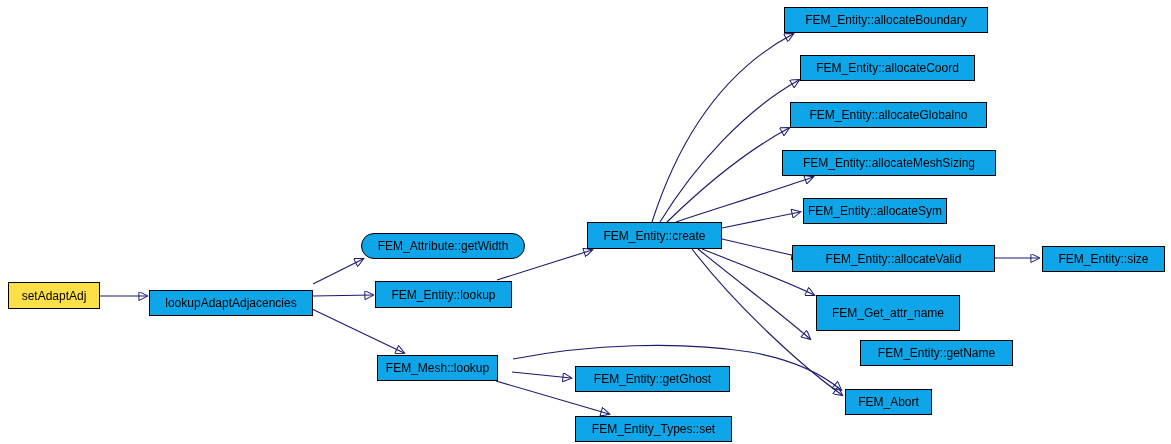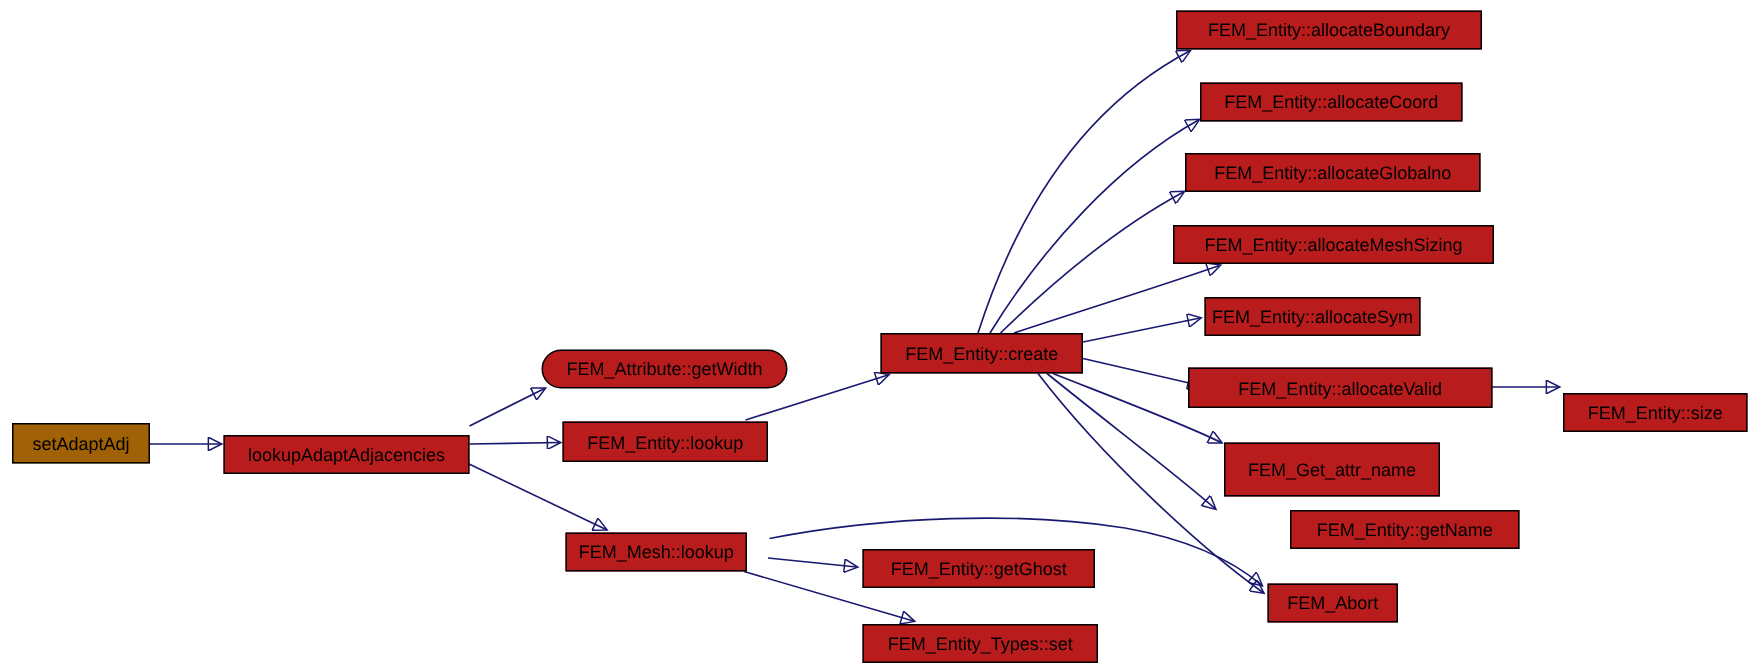--- a/index.html
+++ b/index.html
@@ -26,30 +26,30 @@
     stroke: #191970;
     stroke-width: 1.1;
     fill: none;
   }
   .node {
     position: absolute;
     box-sizing: border-box;
     display: flex;
     align-items: center;
     justify-content: center;
-    background: #b91c1c;
+    background: #0ea5e9;
     border: 1px solid #000000;
     color: #000000;
     font-size: 12px;
     line-height: 1;
     white-space: nowrap;
     cursor: pointer;
   }
   .node.highlight {
-    background: #a16207;
+    background: #fde047;
     cursor: default;
   }
 </style>
 </head>
 <body>
 
 <div class="canvas">
 
   <svg class="edges" width="1171" height="444" viewBox="0 0 1171 444" xmlns="http://www.w3.org/2000/svg">
     <defs>
@@ -104,15 +104,15 @@
   <div class="node" style="left:803px; top:198px; width:144px; height:26px;">FEM_Entity::allocateSym</div>
 
   <div class="node" style="left:792px; top:245px; width:203px; height:27px;">FEM_Entity::allocateValid</div>
 
   <div class="node" style="left:816px; top:295px; width:144px; height:36px;">FEM_Get_attr_name</div>
 
   <div class="node" style="left:812px; top:340px; width:153px; height:26px;margin-left:48px;">FEM_Entity::getName</div>
 
   <div class="node" style="left:845px; top:389px; width:87px;  height:26px;">FEM_Abort</div>
 
-  <div class="node" style="left:1042px; top:246px; width:123px; height:26px;margin-top:16px;">FEM_Entity::size</div>
+  <div class="node" style="left:1042px; top:246px; width:123px; height:26px;">FEM_Entity::size</div>
 
 </div>
 
 </body></html>

